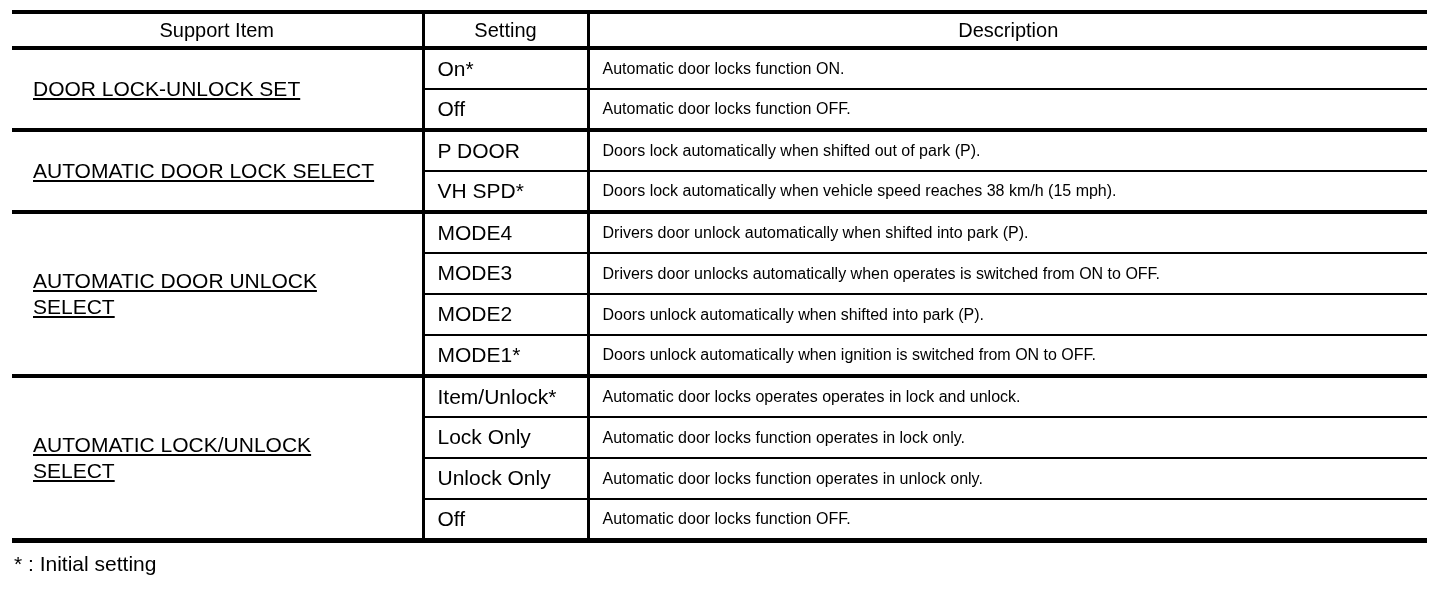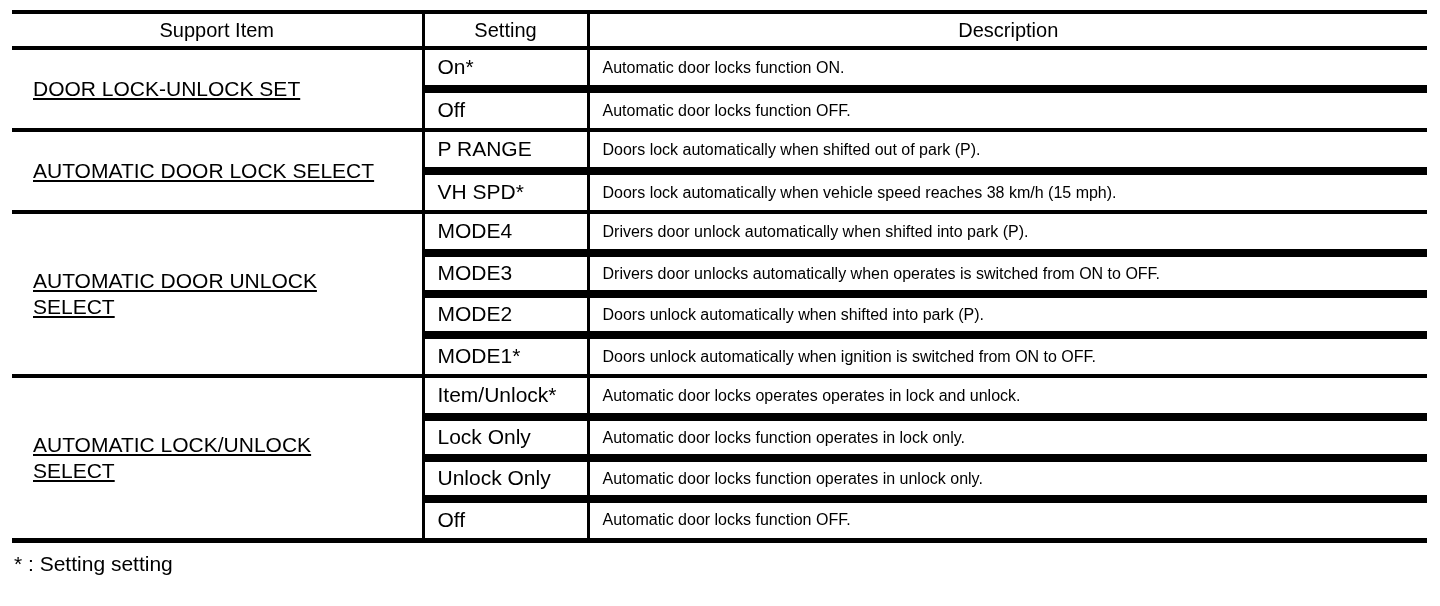--- a/index.html
+++ b/index.html
@@ -42,21 +42,21 @@
     font-size: 21px;
     line-height: 1.25;
   }
   td.support {
     padding-left: 21px;
     white-space: pre-line; 
     text-decoration: underline;
   }
   td.desc { font-size: 16px; padding-left: 13px; }
 
-  tr.sub td    { border-top: 8px solid #000000; margin-top: 32px; }  
+  tr.sub td    { border-top: 2px solid #000000; margin-top: 32px; }  
   tr.gstart td { border-top: 4px solid #000; }  
 
   .footnote {
     margin: 9px 0 0 14px;
     font-size: 21px;
   }
 </style>
 </head>
 <body>
 
@@ -82,21 +82,21 @@
         <td class="setting vline">On*</td>
         <td class="desc">Automatic door locks function ON.</td>
       </tr>
       <tr class="sub">
         <td class="setting vline">Off</td>
         <td class="desc">Automatic door locks function OFF.</td>
       </tr>
 
       <tr class="gstart">
         <td class="support vline" rowspan="2">AUTOMATIC DOOR LOCK SELECT</td>
-        <td class="setting vline">P RANGE</td>
+        <td class="setting vline">P DOOR</td>
         <td class="desc">Doors lock automatically when shifted out of park (P).</td>
       </tr>
       <tr class="sub">
         <td class="setting vline">VH SPD*</td>
         <td class="desc">Doors lock automatically when vehicle speed reaches 38 km/h (15 mph).</td>
       </tr>
 
       <tr class="gstart">
         <td class="support vline" rowspan="4">AUTOMATIC DOOR UNLOCK
 SELECT</td>
@@ -130,15 +130,15 @@
         <td class="setting vline">Unlock Only</td>
         <td class="desc">Automatic door locks function operates in unlock only.</td>
       </tr>
       <tr class="sub">
         <td class="setting vline">Off</td>
         <td class="desc">Automatic door locks function OFF.</td>
       </tr>
     </tbody>
   </table>
 
-  <div class="footnote">* : Setting setting</div>
+  <div class="footnote">* : Initial setting</div>
 
 </div>
 
 </body></html>

